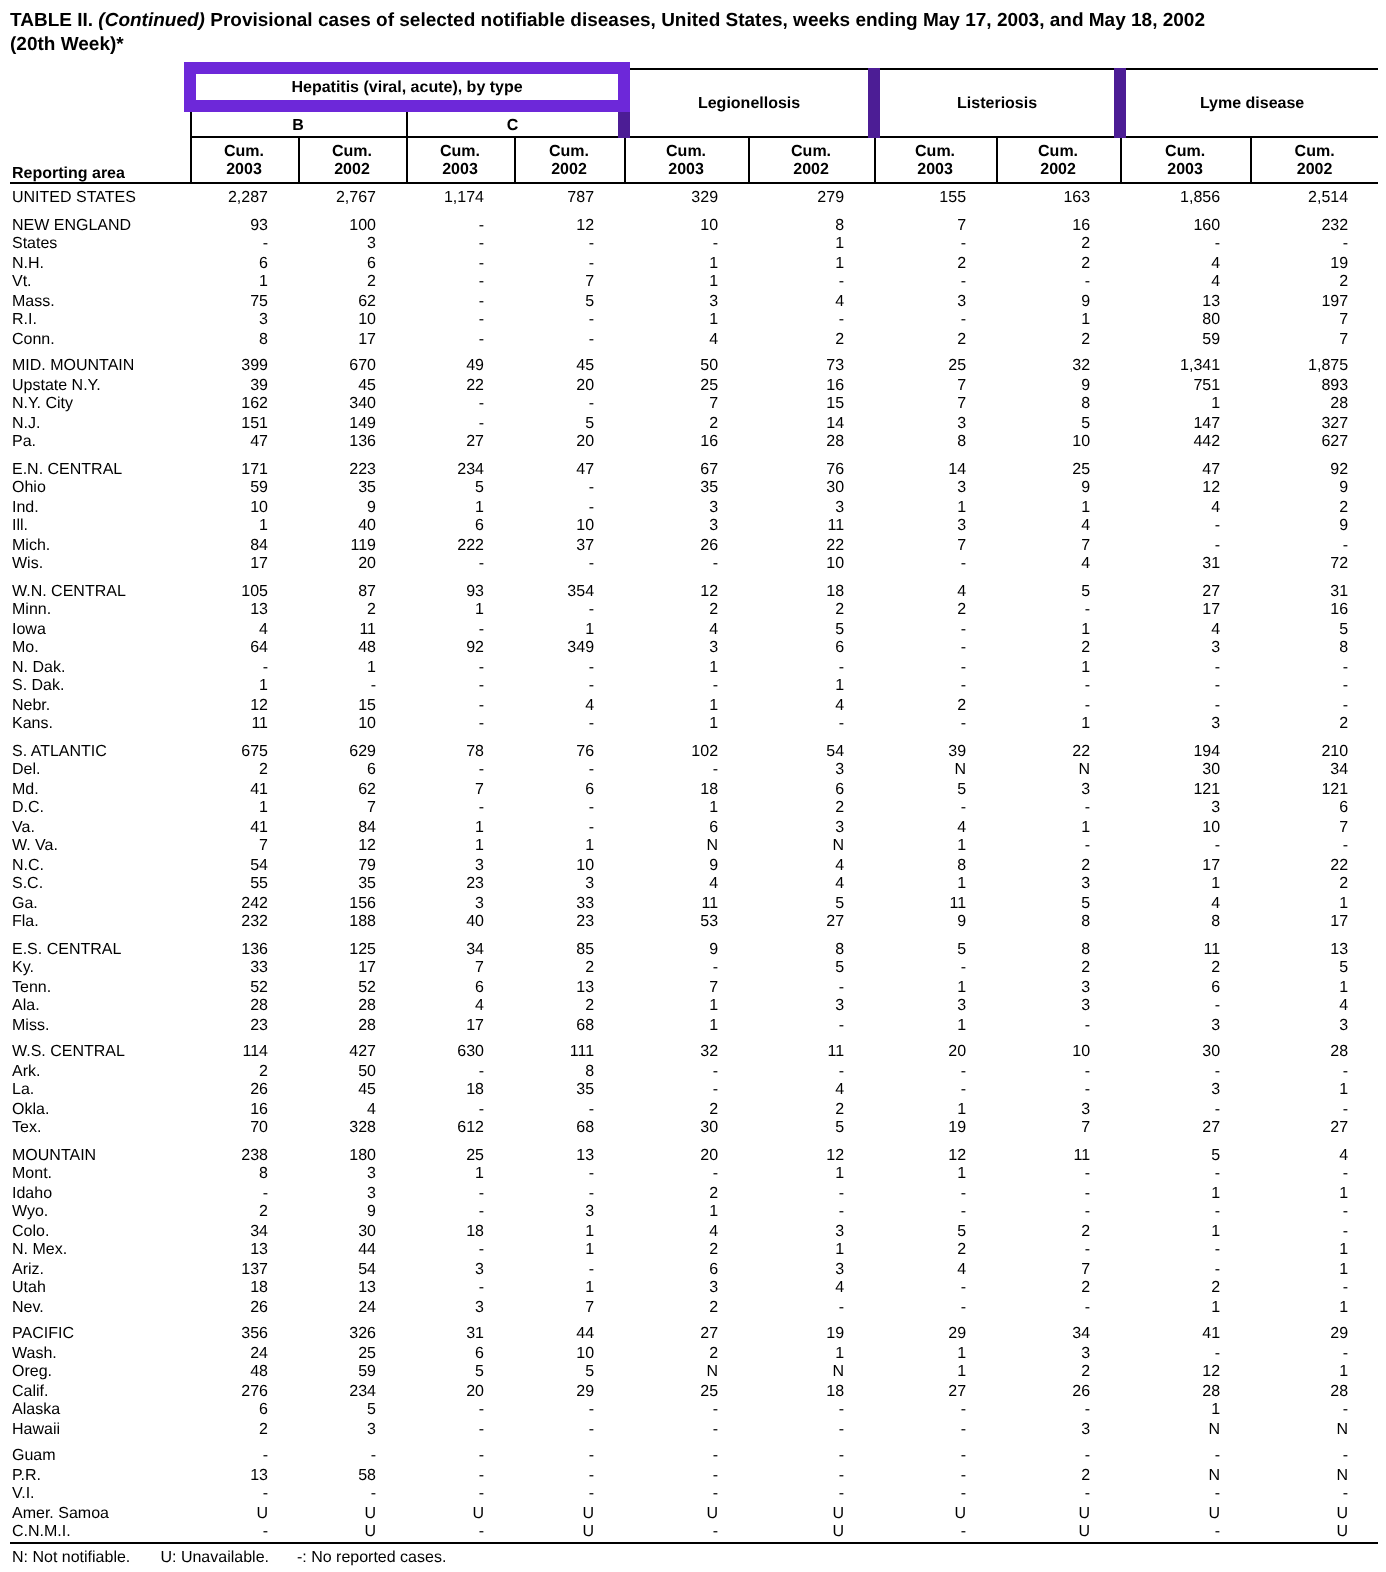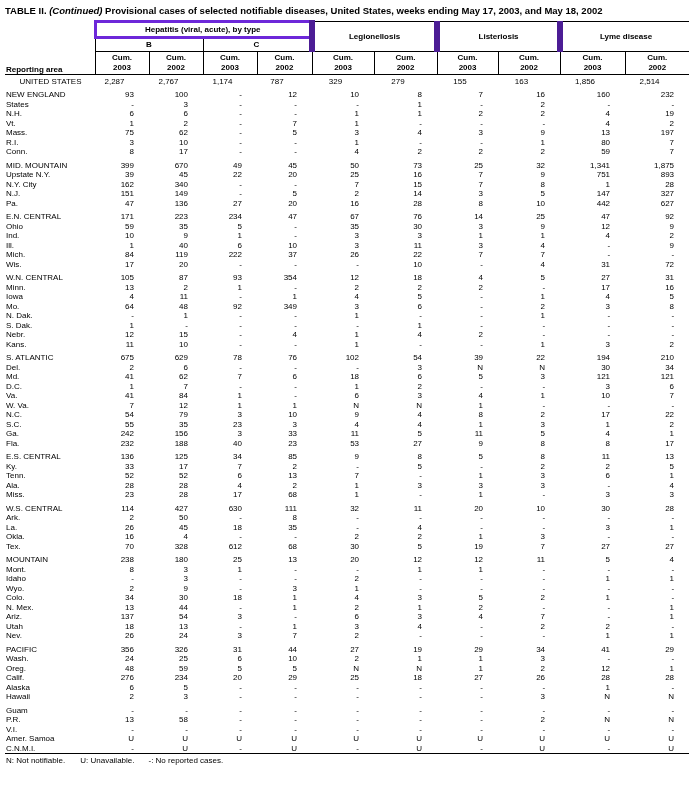--- a/index.html
+++ b/index.html
@@ -7,42 +7,43 @@
     width:693px; height:786px; background:#ffffff; color:#000;
     font-family:"Liberation Sans", sans-serif; overflow:hidden;
   }
   .page { padding:5px 4px 0 5px; }
   .title { font-size:9.5px; font-weight:bold; line-height:11.5px; color:#000; }
   .title .cont { font-style:italic; }
   table { border-collapse:collapse; table-layout:fixed; width:684px; margin-top:3px; border-bottom:1px solid #000; }
   th, td { padding:0; margin:0; }
   thead th { font-size:8px; font-weight:bold; text-align:center; line-height:9px; }
   .area-h { text-align:left; vertical-align:bottom; padding-left:1px; border-bottom:1px solid #000; font-size:8px; }
-  .h-hep { border:3px solid #6d28d9; height:13px; vertical-align:middle; }
+  .h-hep { border:6px solid #6d28d9; height:13px; vertical-align:middle; }
   .h-grp { border-top:1px solid #000; border-left:6px solid #4c1d95; border-bottom:1px solid #000; vertical-align:middle; }
   .h-b { border-left:1px solid #000; border-right:1px solid #000; border-bottom:1px solid #000; height:12px; vertical-align:middle; }
   .h-c { border-right:1px solid #000; border-bottom:1px solid #000; vertical-align:middle; }
   .h-cum { border-left:1px solid #000; border-bottom:1px solid #000; height:22px; vertical-align:middle; line-height:9.5px; }
   tbody td { font-size:8px; line-height:9.5px; vertical-align:bottom; white-space:nowrap; }
   tbody td.area { text-align:left; padding-left:1px; }
   tbody td.val { text-align:right; padding-right:15px; }
   tbody tr.spacer td { height:4px; line-height:4px; font-size:1px; }
-  tbody tr:first-child td { padding-top:2px;text-align:center; }
+  tbody tr:first-child td { padding-top:2px; }
   .footnotes { font-size:8px; line-height:10px; padding-top:2px; padding-left:1px; }
   .fn-row span { display:inline-block; }
   .fn-n { width:72px; }
   .fn-u { width:66px; }
 </style>
 </head>
 <body>
 
 <div class="page">
 
   <div class="title">
     <div><span>TABLE II.</span>&nbsp;<span class="cont">(Continued)</span>&nbsp;<span>Provisional cases of selected notifiable diseases, United States, weeks ending May 17, 2003, and May 18, 2002</span></div>
+    <div>(20th Week)*</div>
   </div>
 
   <table>
     <colgroup>
       <col style="width:90px">
         <col style="width:54px">
         <col style="width:54px">
         <col style="width:54px">
         <col style="width:55px">
       <col style="width:62px">

